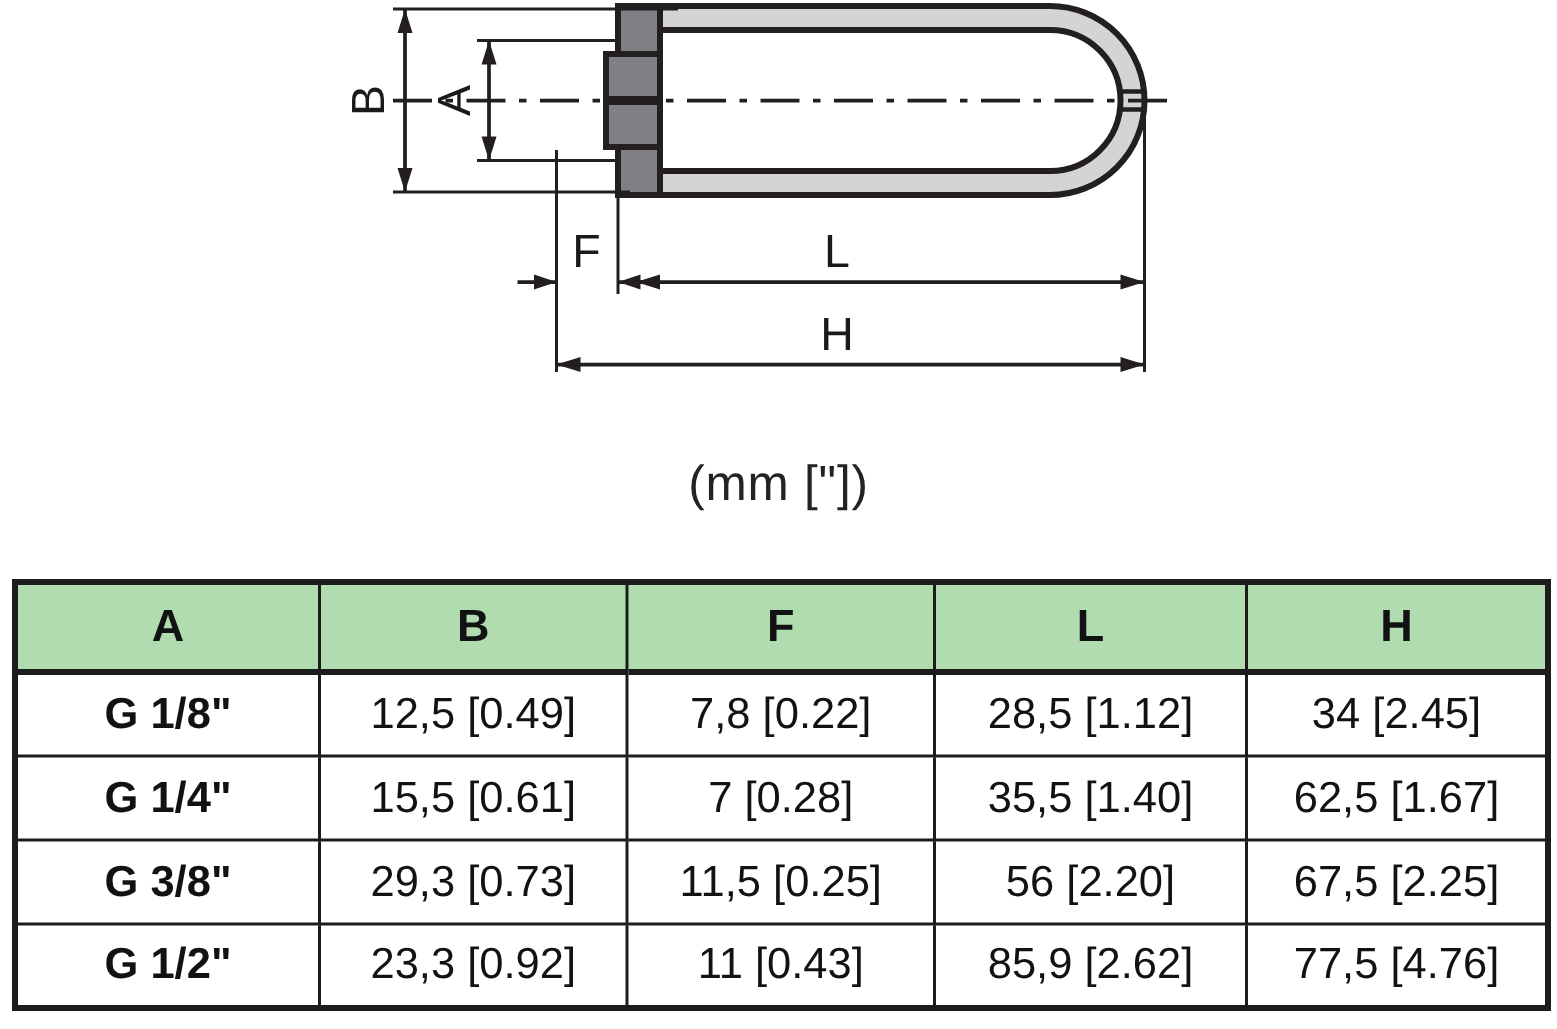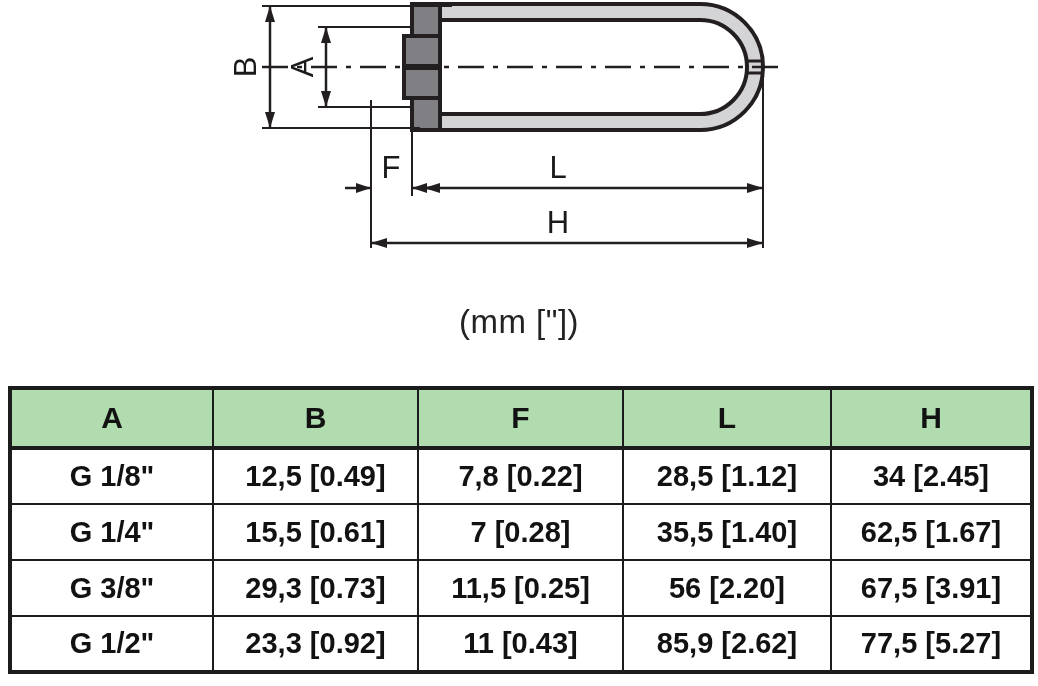--- a/index.html
+++ b/index.html
@@ -72,21 +72,21 @@
   table#dim-table thead th {
     background: #b0dcaf;
     height: 60px;
     font-size: 30px;
     font-weight: bold;
     border-bottom-width: 4px;
   }
   table#dim-table tbody td {
     height: 56px;
     font-size: 29px;
-    font-weight: bold;
+    font-weight: normal;
     background: #ffffff;
   }
   table#dim-table tbody td.size-cell {
     font-weight: bold;
   }
 </style>
 </head>
 <body>
 
 <div id="page">
@@ -206,26 +206,26 @@
           <td>15,5 [0.61]</td>
           <td>7 [0.28]</td>
           <td>35,5 [1.40]</td>
           <td>62,5 [1.67]</td>
         </tr>
         <tr>
           <td class="size-cell">G 3/8"</td>
           <td>29,3 [0.73]</td>
           <td>11,5 [0.25]</td>
           <td>56 [2.20]</td>
-          <td>67,5 [3.91]</td>
+          <td>67,5 [2.25]</td>
         </tr>
         <tr>
           <td class="size-cell">G 1/2"</td>
           <td>23,3 [0.92]</td>
           <td>11 [0.43]</td>
           <td>85,9 [2.62]</td>
-          <td>77,5 [5.27]</td>
+          <td>77,5 [4.76]</td>
         </tr>
       </tbody>
     </table>
   </div>
 
 </div>
 
 </body></html>

